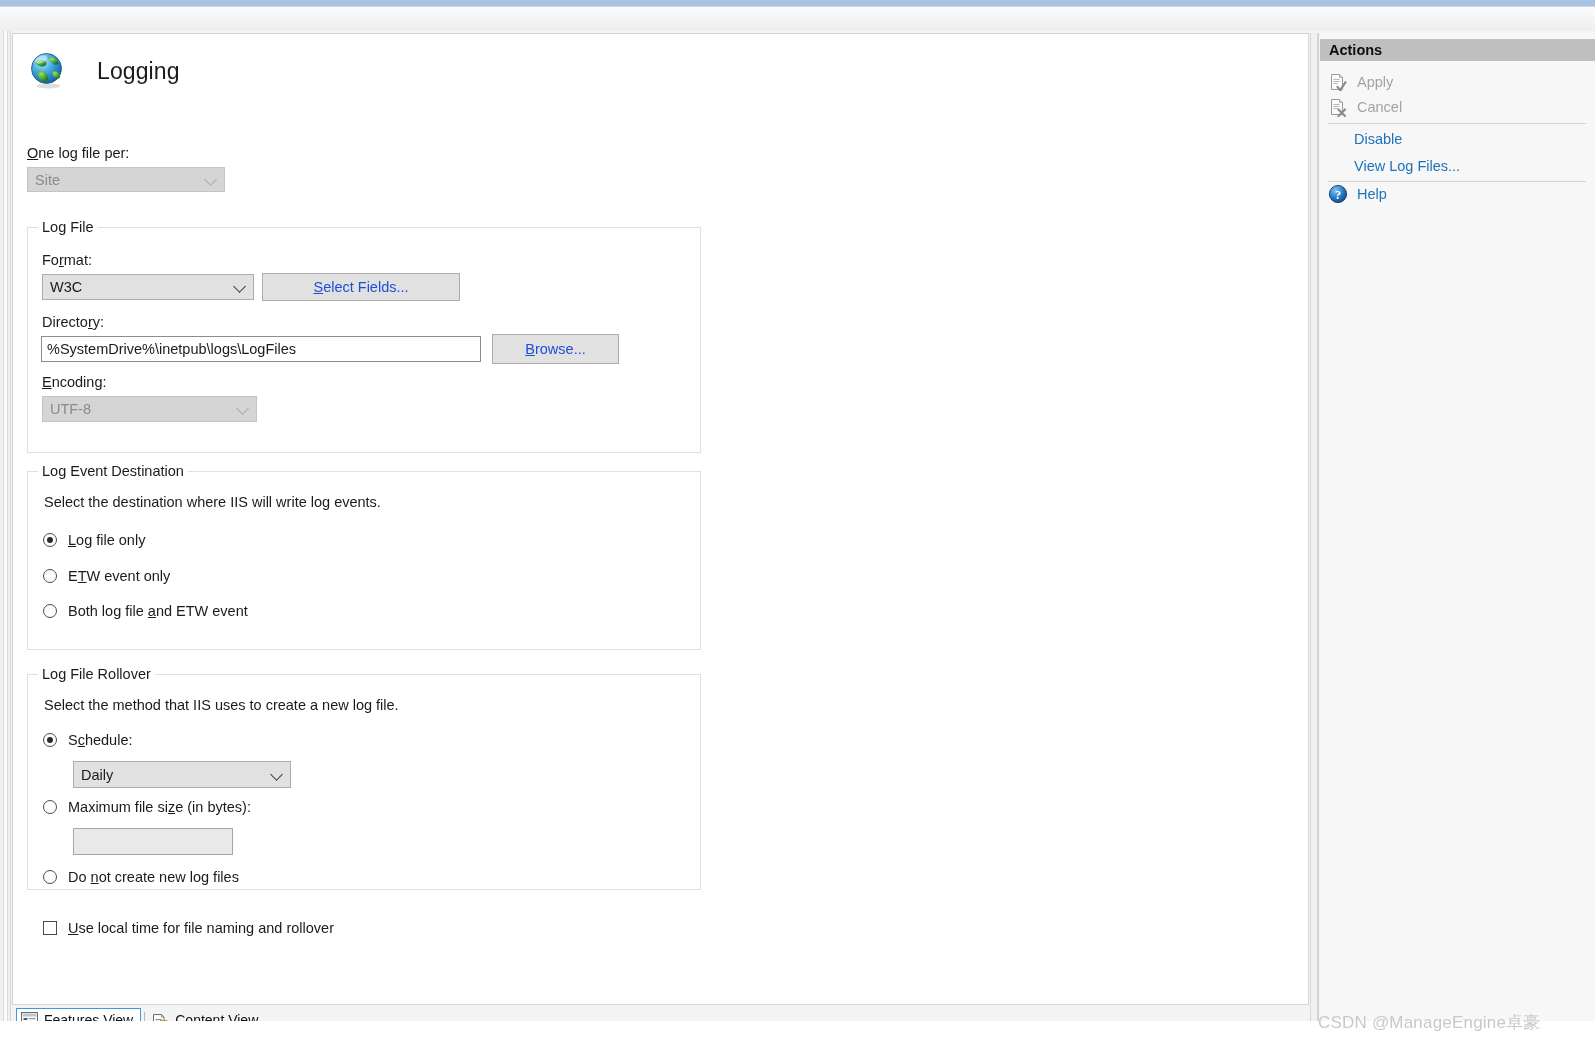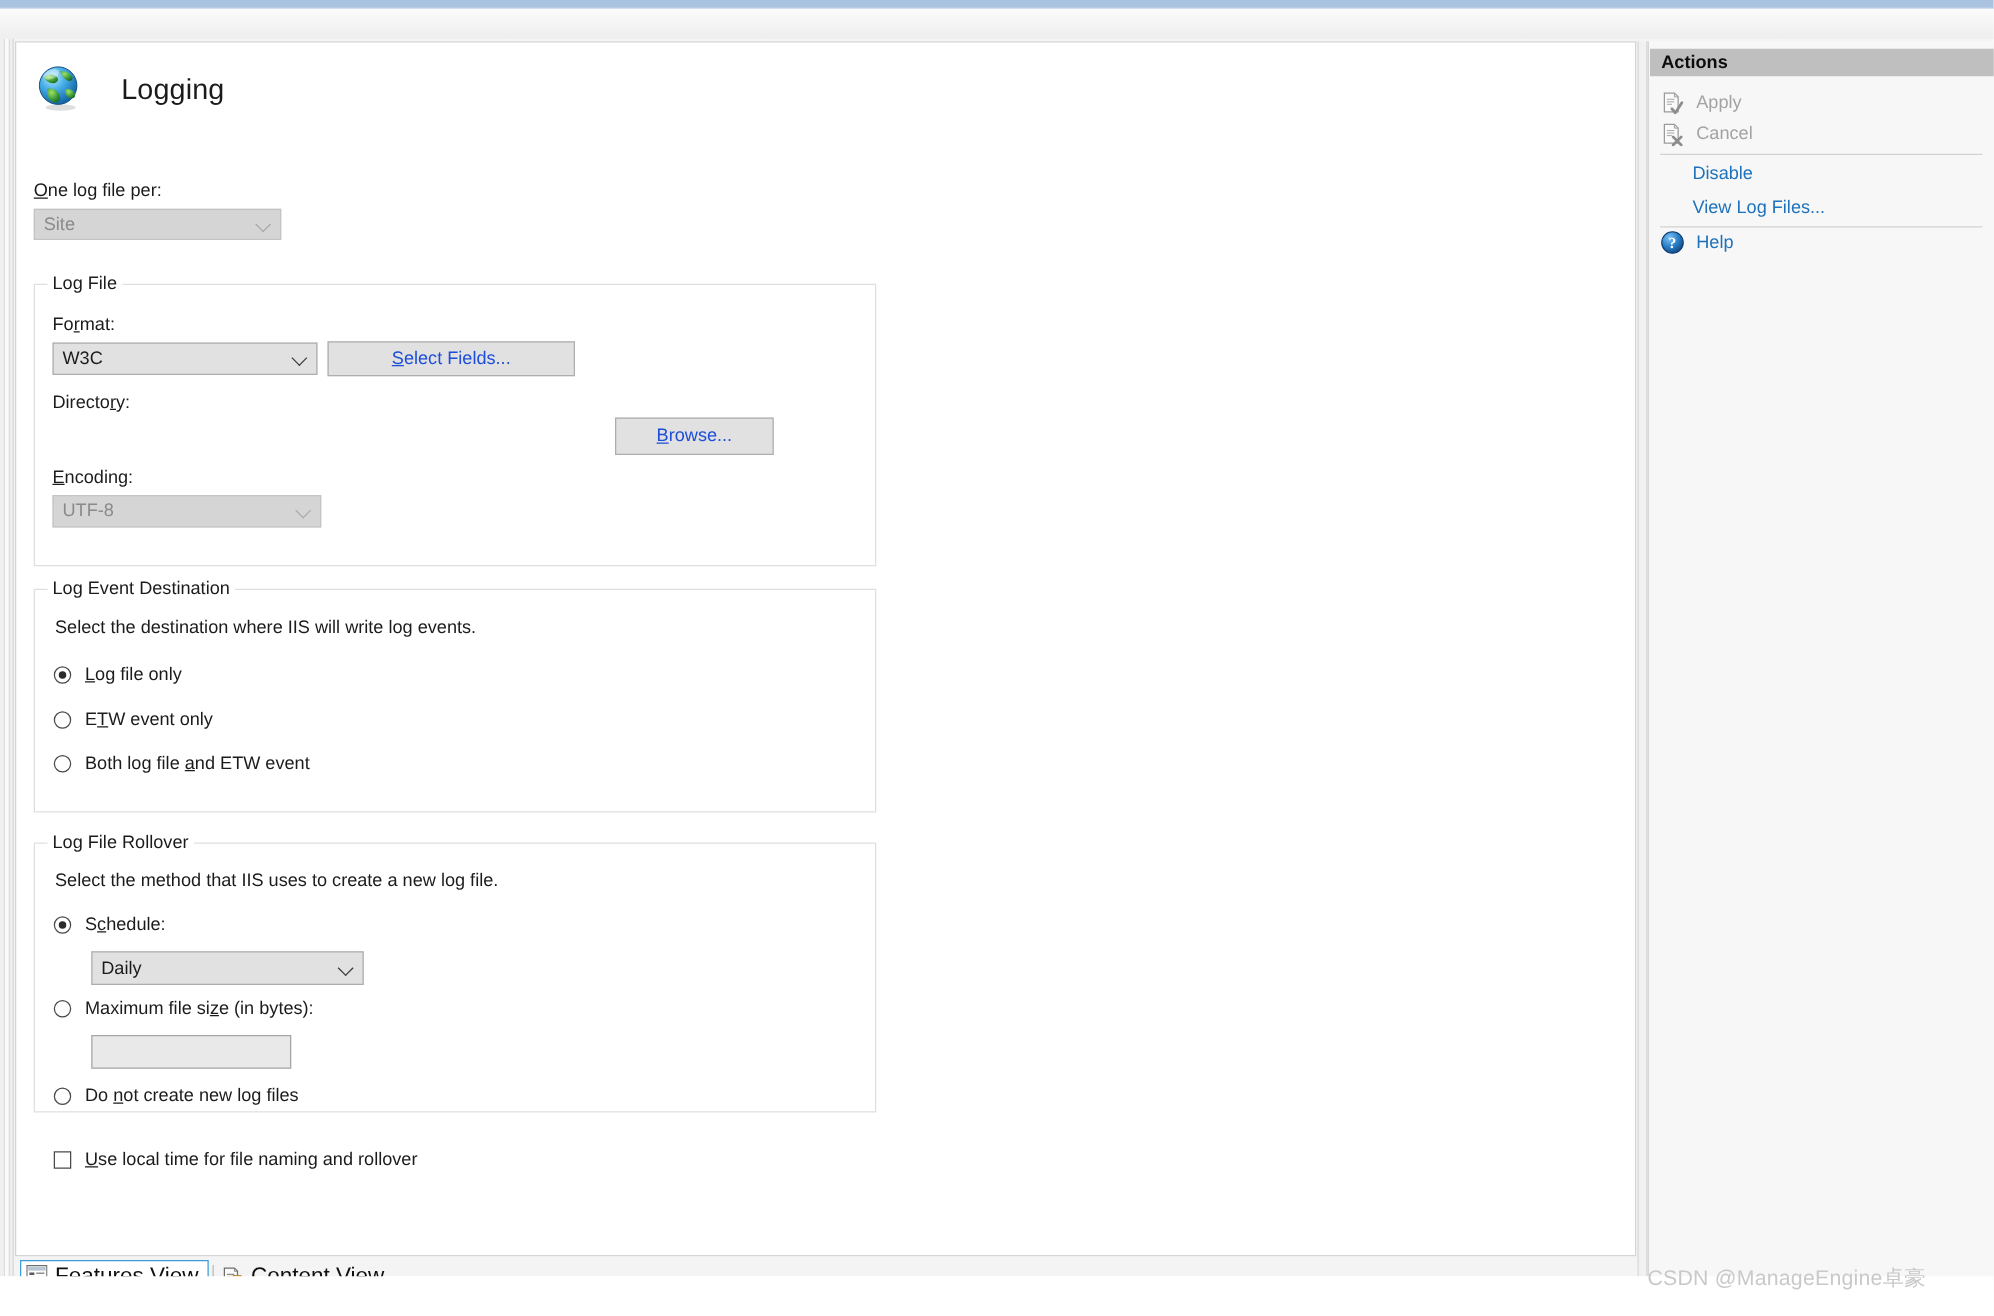--- a/index.html
+++ b/index.html
@@ -149,21 +149,21 @@
   }
   .check-row .clabel { margin-left: 11px; font-size: 14.5px; color: #1b1b1b; white-space: nowrap; }
 
   u.ak { text-decoration: underline; text-underline-offset: 1px; }
 
   
   .view-tabs { position: absolute; left: 16px; top: 1008px; display: flex; align-items: center; }
   .view-tab {
     display: flex; align-items: center;
     height: 24px; padding: 0 7px 0 4px;
-    font-size: 18px; color: #101010;
+    font-size: 14px; color: #101010;
     cursor: default; user-select: none;
   }
   .view-tab.active { border: 1px solid #3c9bd8; background: #ffffff; }
   .tab-sep { width: 1px; height: 17px; background: #b9b9b9; margin: 0 3px; }
   .vt-icon { width: 17px; height: 17px; margin-right: 6px; flex: 0 0 auto; position: relative; }
 
   
   .actions-splitter {
     position: absolute; left: 1310px; top: 33px; width: 8px; height: 988px;
     background: #f1f1f1;
@@ -264,20 +264,23 @@
       <span class="field-label" style="left:14px; top:24px;">Fo<u class="ak">r</u>mat:</span>
       <div class="wcombo" style="position:absolute; left:14px; top:46px; width:212px; height:26px;">
         <span>W3C</span>
         <span class="chev"></span>
       </div>
       <div class="wbutton" style="left:234px; top:45px; width:198px; height:28px;">
         <span><u>S</u>elect Fields...</span>
       </div>
 
       <span class="field-label" style="left:14px; top:86px;">Directo<u class="ak">r</u>y:</span>
+      <div class="wtext" style="left:13px; top:108px; width:440px; height:26px;">
+        <span>%SystemDrive%\inetpub\logs\LogFiles</span>
+      </div>
       <div class="wbutton" style="left:464px; top:106px; width:127px; height:30px;">
         <span><u>B</u>rowse...</span>
       </div>
 
       <span class="field-label" style="left:14px; top:146px;"><u class="ak">E</u>ncoding:</span>
       <div class="wcombo disabled" style="position:absolute; left:14px; top:168px; width:215px; height:26px;">
         <span>UTF-8</span>
         <span class="chev"></span>
       </div>
     </div>

